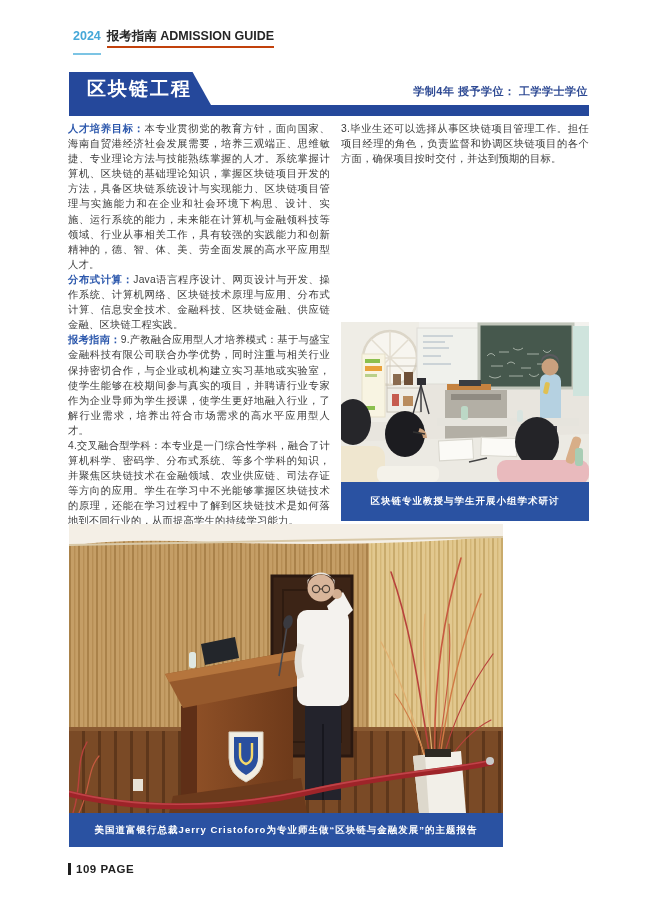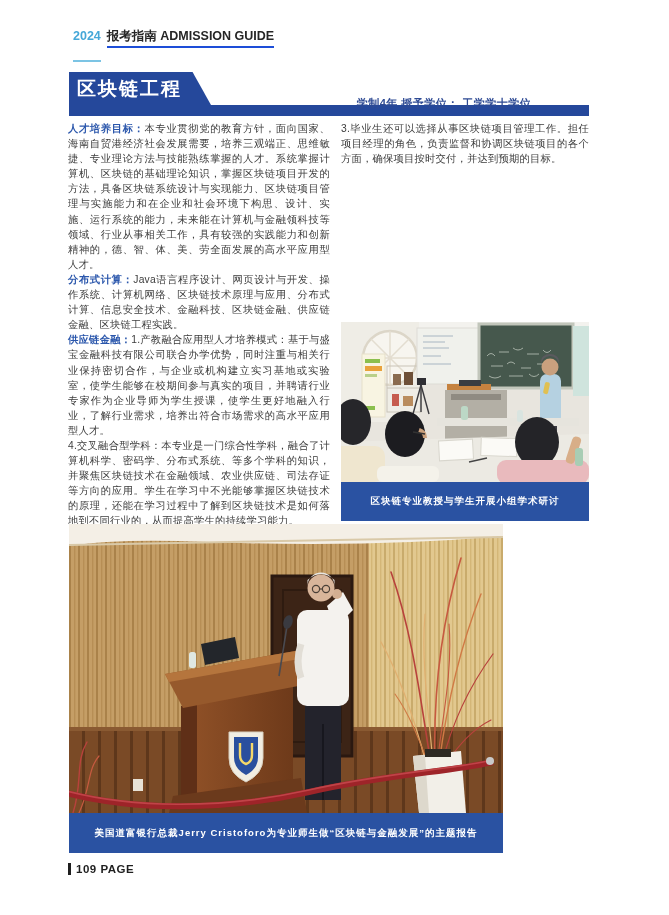--- a/index.html
+++ b/index.html
@@ -2,32 +2,32 @@
 <html><head>
 <meta charset="utf-8">
 <style>
   html,body{margin:0;padding:0;background:#9a9a9a;}
   .page{
     position:relative;width:669px;height:915px;background:#ffffff;
     font-family:"Liberation Sans","DejaVu Sans",sans-serif;overflow:hidden;margin:0 auto;
   }
   
   .hdr{position:absolute;left:73px;top:28px;font-size:12.5px;font-weight:bold;white-space:nowrap;}
-  .hdr .year{color:#45a7d8;border-bottom:2px solid #7cc4e4;padding-bottom:17px;margin-right:6px;}
-  .hdr .hdr-title{color:#262626;border-bottom:2px solid #1d4ed8;padding-bottom:3px;}
+  .hdr .year{color:#45a7d8;border-bottom:2px solid #7cc4e4;padding-bottom:10px;margin-right:6px;}
+  .hdr .hdr-title{color:#262626;border-bottom:2px solid #c2410c;padding-bottom:3px;}
   
   .banner-tab{
     position:absolute;left:69px;top:72px;width:142px;height:33px;background:#25489b;
     clip-path:polygon(0 0,87% 0,100% 100%,0 100%);
     display:flex;align-items:center;
   }
-  .banner-tab .t{color:#ffffff;font-size:19px;font-weight:bold;letter-spacing:2px;padding-left:8px;}
+  .banner-tab .t{color:#ffffff;font-size:19px;font-weight:bold;letter-spacing:2px;padding-left:18px;}
   .banner-bar{position:absolute;left:69px;top:105px;width:520px;height:11px;background:#25489b;}
   .banner-info{
-    position:absolute;left:300px;top:96px;width:288px;text-align:center;
+    position:absolute;left:300px;top:84px;width:288px;text-align:right;
     color:#2e4a94;font-size:11px;font-weight:bold;letter-spacing:.5px;
   }
   
   .col{position:absolute;top:121px;}
   .col-left{left:68px;width:262px;}
   .col-right{left:341px;width:248px;}
   .col p{
     margin:0;font-size:10.3px;line-height:15.1px;color:#3c3c3c;
     text-align:justify;letter-spacing:.2px;word-break:break-all;
   }
@@ -35,21 +35,21 @@
   
   .photo{position:absolute;overflow:hidden;background:#ddd;}
   .photo svg{display:block;}
   .photo1{left:341px;top:322px;width:248px;height:160px;}
   .photo2{left:69px;top:524px;width:434px;height:289px;}
   .caption{
     position:absolute;background:#2a52a2;color:#ffffff;display:flex;align-items:center;justify-content:center;
     font-size:9.5px;font-weight:bold;letter-spacing:1px;text-align:center;
   }
   .cap1{left:341px;top:482px;width:248px;height:39px;}
-  .cap2{left:69px;top:813px;width:434px;height:40px;}
+  .cap2{left:69px;top:813px;width:434px;height:34px;}
   
   .footer{position:absolute;left:68px;top:863px;display:flex;}
   .footer .mark{width:3px;height:12px;background:#1f1f1f;margin-right:5px;}
   .footer .pn{font-size:11.5px;font-weight:bold;color:#1f1f1f;letter-spacing:.5px;}
 </style>
 </head>
 <body>
 
 <div class="page">
 
@@ -59,21 +59,21 @@
 
   <div class="banner-tab">
     <span class="t">区块链工程</span>
   </div>
   <div class="banner-bar"></div>
   <div class="banner-info">学制4年 授予学位： 工学学士学位</div>
 
   <div class="col col-left">
     <p><span class="lbl">人才培养目标：</span><span>本专业贯彻党的教育方针，面向国家、海南自贸港经济社会发展需要，培养三观端正、思维敏捷、专业理论方法与技能熟练掌握的人才。系统掌握计算机、区块链的基础理论知识，掌握区块链项目开发的方法，具备区块链系统设计与实现能力、区块链项目管理与实施能力和在企业和社会环境下构思、设计、实施、运行系统的能力，未来能在计算机与金融领科技等领域、行业从事相关工作，具有较强的实践能力和创新精神的，德、智、体、美、劳全面发展的高水平应用型人才。</span></p>
     <p><span class="lbl">分布式计算：</span><span>Java语言程序设计、网页设计与开发、操作系统、计算机网络、区块链技术原理与应用、分布式计算、信息安全技术、金融科技、区块链金融、供应链金融、区块链工程实践。</span></p>
-    <p><span class="lbl">供应链金融：</span><span>1.产教融合应用型人才培养模式：基于与盛宝金融科技有限公司联合办学优势，同时注重与相关行业保持密切合作，与企业或机构建立实习基地或实验室，使学生能够在校期间参与真实的项目，并聘请行业专家作为企业导师为学生授课，使学生更好地融入行业，了解行业需求，培养出符合市场需求的高水平应用型人才。</span></p>
+    <p><span class="lbl">报考指南：</span><span>9.产教融合应用型人才培养模式：基于与盛宝金融科技有限公司联合办学优势，同时注重与相关行业保持密切合作，与企业或机构建立实习基地或实验室，使学生能够在校期间参与真实的项目，并聘请行业专家作为企业导师为学生授课，使学生更好地融入行业，了解行业需求，培养出符合市场需求的高水平应用型人才。</span></p>
     <p><span>4.交叉融合型学科：本专业是一门综合性学科，融合了计算机科学、密码学、分布式系统、等多个学科的知识，并聚焦区块链技术在金融领域、农业供应链、司法存证等方向的应用。学生在学习中不光能够掌握区块链技术的原理，还能在学习过程中了解到区块链技术是如何落地到不同行业的，从而提高学生的持续学习能力。</span></p>
   </div>
 
   <div class="col col-right">
     <p><span>3.毕业生还可以选择从事区块链项目管理工作。担任项目经理的角色，负责监督和协调区块链项目的各个方面，确保项目按时交付，并达到预期的目标。</span></p>
   </div>
 
   <div class="photo photo1">
     <svg width="248" height="160" viewBox="0 0 248 160">
       <rect width="248" height="160" fill="#e8e5de"></rect>

